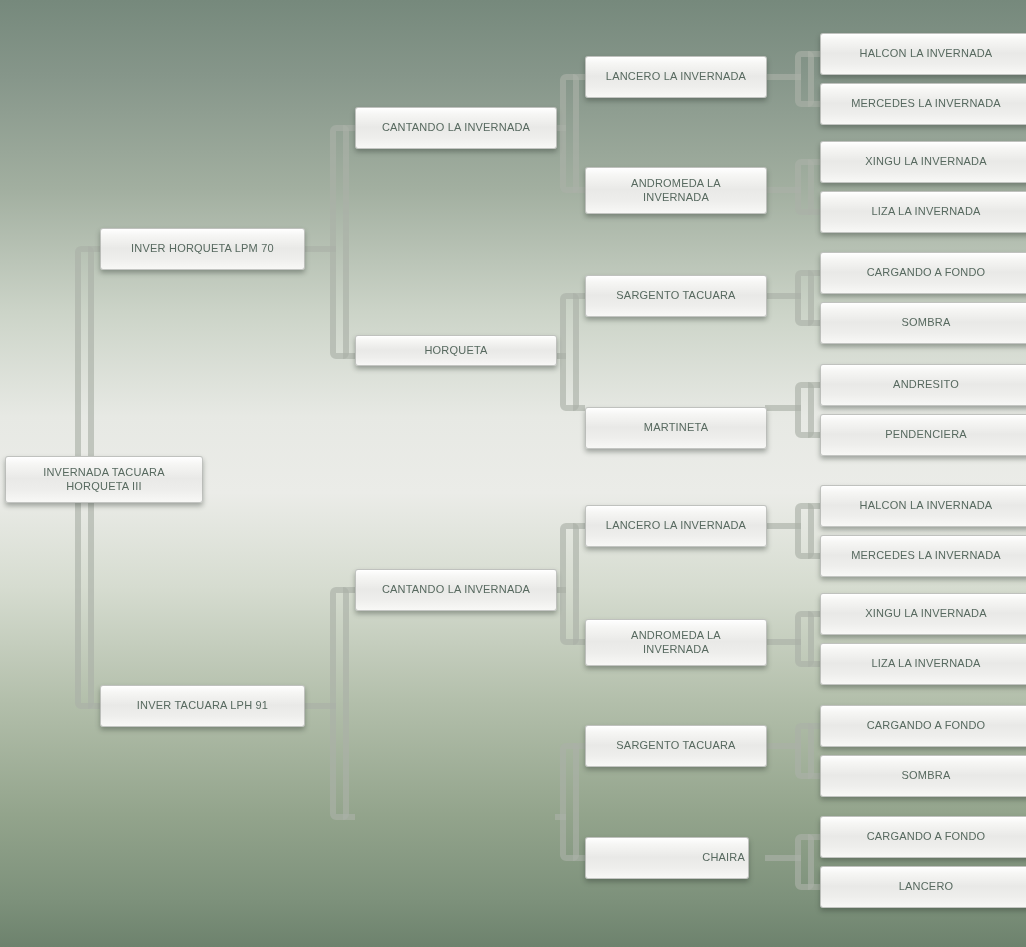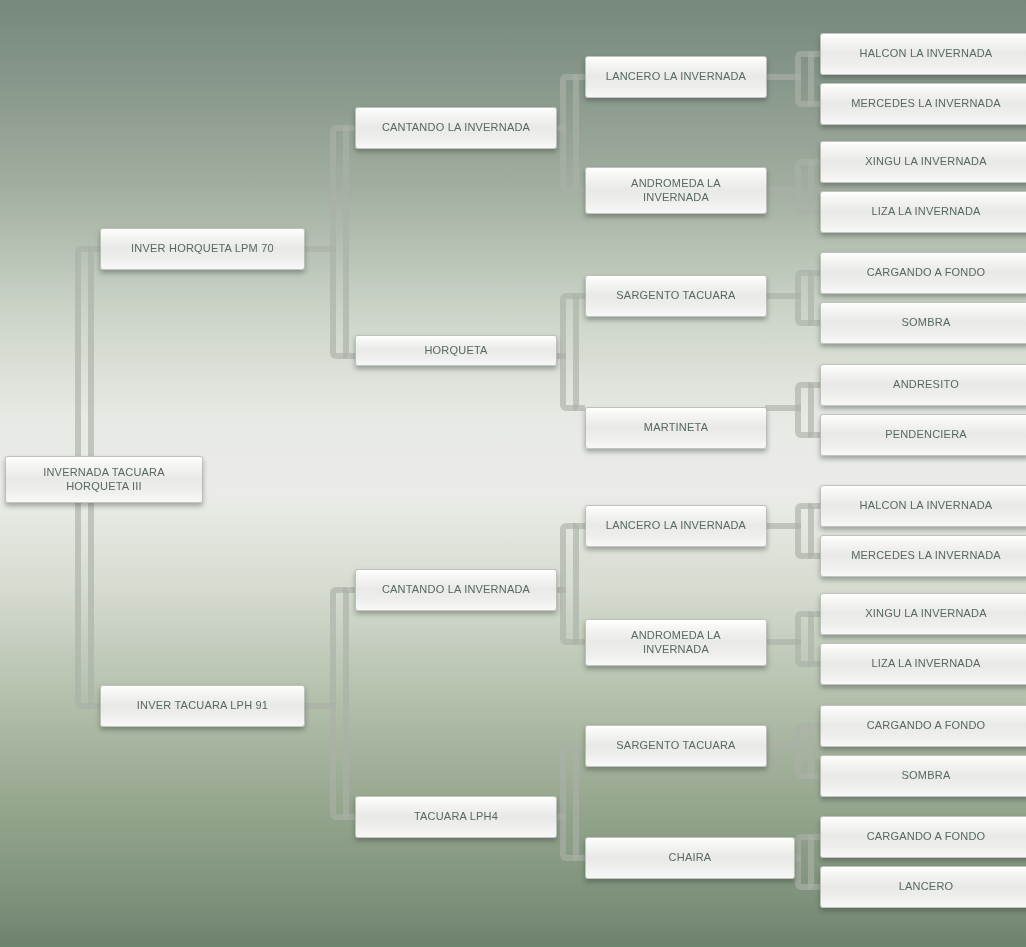--- a/index.html
+++ b/index.html
@@ -132,23 +132,20 @@
     </div>
     <div class="node" style="left: 355px; top: 107px; width: 202px; height: 42px;">
       <span>CANTANDO LA INVERNADA</span>
     </div>
     <div class="node" style="left: 355px; top: 335px; width: 202px; height: 31px;">
       <span>HORQUETA</span>
     </div>
     <div class="node" style="left: 355px; top: 569px; width: 202px; height: 42px;">
       <span>CANTANDO LA INVERNADA</span>
     </div>
-    <div class="node" style="left: 355px; top: 796px; width: 202px; height: 42px;">
-      <span>TACUARA LPH4</span>
-    </div>
     <div class="node" style="left: 585px; top: 56px; width: 182px; height: 42px;">
       <span>LANCERO LA INVERNADA</span>
     </div>
     <div class="node" style="left: 585px; top: 167px; width: 182px; height: 47px;">
       <span>ANDROMEDA LA
 INVERNADA</span>
     </div>
     <div class="node" style="left: 585px; top: 275px; width: 182px; height: 42px;">
       <span>SARGENTO TACUARA</span>
     </div>
@@ -158,21 +155,21 @@
     <div class="node" style="left: 585px; top: 505px; width: 182px; height: 42px;">
       <span>LANCERO LA INVERNADA</span>
     </div>
     <div class="node" style="left: 585px; top: 619px; width: 182px; height: 47px;">
       <span>ANDROMEDA LA
 INVERNADA</span>
     </div>
     <div class="node" style="left: 585px; top: 725px; width: 182px; height: 42px;">
       <span>SARGENTO TACUARA</span>
     </div>
-    <div class="node" style="left: 585px; top: 837px; width: 210px; height: 42px;">
+    <div class="node" style="left: 585px; top: 837px; width: 164px; height: 42px; justify-content: flex-end;">
       <span>CHAIRA</span>
     </div>
     <div class="node" style="left: 820px; top: 33px; width: 212px; height: 42px;">
       <span>HALCON LA INVERNADA</span>
     </div>
     <div class="node" style="left: 820px; top: 83px; width: 212px; height: 42px;">
       <span>MERCEDES LA INVERNADA</span>
     </div>
     <div class="node" style="left: 820px; top: 141px; width: 212px; height: 42px;">
       <span>XINGU LA INVERNADA</span>

